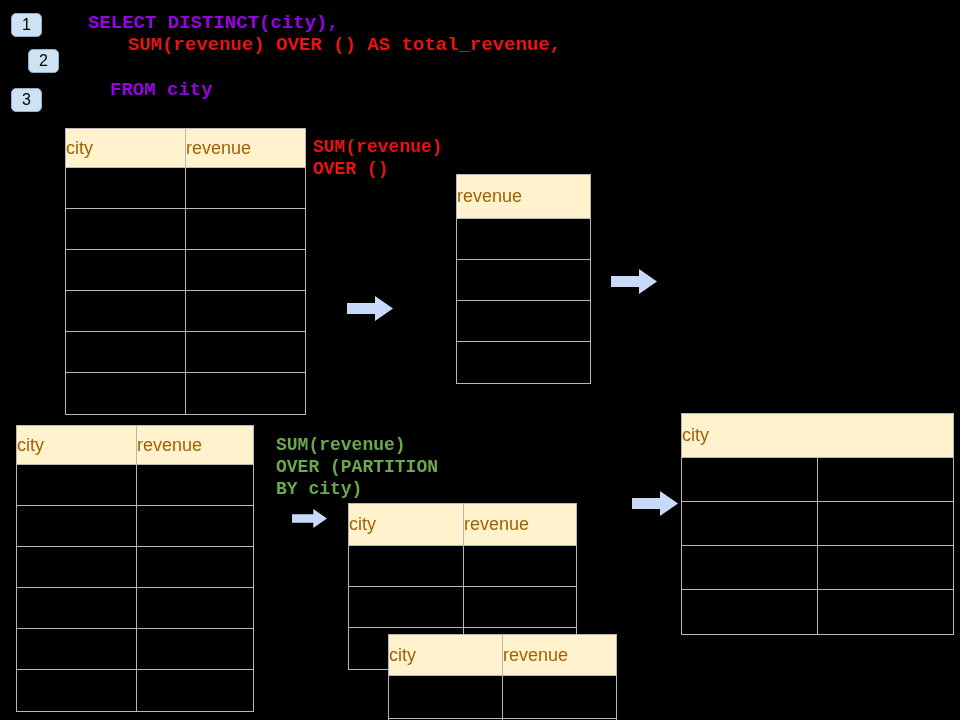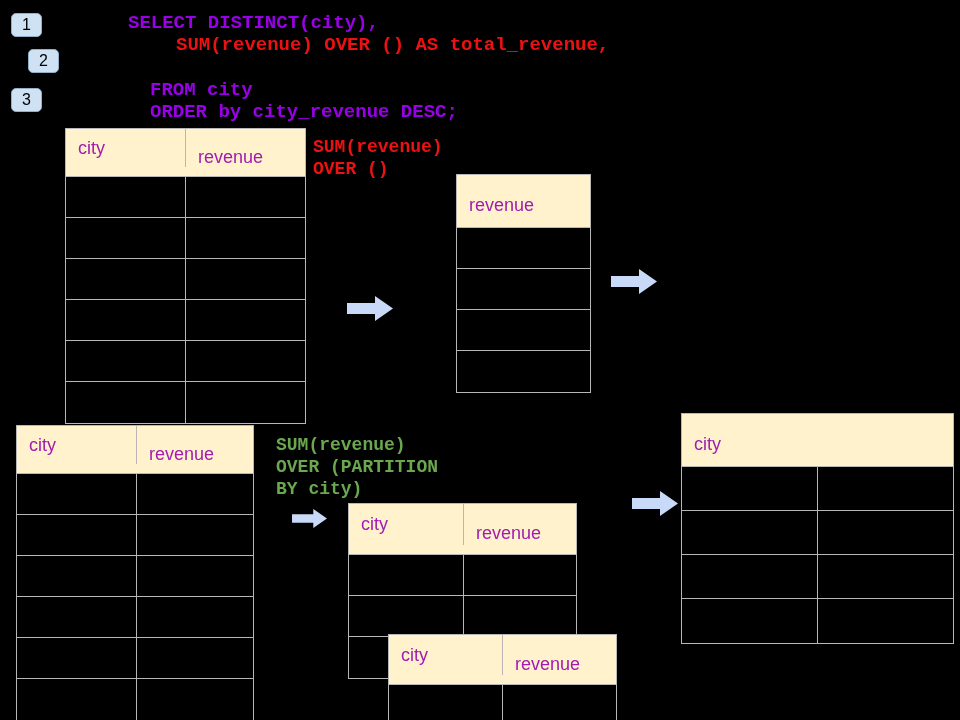--- a/index.html
+++ b/index.html
@@ -25,47 +25,47 @@
   .badge2{left:28px;top:49px;}
   .badge3{left:11px;top:88px;}
   
   .code{
     position:absolute;
     font-family:"Liberation Mono",monospace;
     font-weight:bold;
     white-space:pre;
     line-height:22px;
   }
-  .code-main{font-size:19px;margin-left:40px;}
+  .code-main{font-size:19px;}
   .c-purple{color:var(--purple,#9900e8);}
   .c-red{color:var(--red,#ee1111);}
   .c-green{color:var(--green,#6aa84f);}
   .sql-l0{left:88px;top:12px;}
-  .sql-l1{left:136px;top:34px;}
+  .sql-l1{left:128px;top:34px;}
   .sql-l2{left:133px;top:56px;}
   .sql-l3{left:110px;top:79px;}
   .sql-l4{left:110px;top:101px;}
   .note{left:753px;top:38px;font-size:16px;}
   .label-total{left:313px;top:136px;font-size:18px;}
   .label-partition{left:276px;top:434px;font-size:18px;}
   
   .tbl{
     position:absolute;
     border:1px solid var(--table_border,#b7b7b7);
     background:#000;
     box-sizing:content-box;
   }
   .thead{display:flex;background:var(--header_bg,#fff2cc);border-bottom:1px solid var(--table_border,#b7b7b7);}
   .th{
     display:flex;align-items:center;
-    padding-left:12px;box-sizing:border-box;
-    font-size:18px;color:#a21caf;
+    box-sizing:border-box;
+    font-size:18px;color:#a16207;
     border-right:1px solid var(--table_border,#b7b7b7);
   }
-  .th:last-child{border-right:none;margin-top:9px;}
+  .th:last-child{border-right:none;}
   .trow{display:flex;border-bottom:1px solid var(--table_border,#b7b7b7);box-sizing:border-box;}
   .trow:last-child{border-bottom:none;}
   .tcell{box-sizing:border-box;border-right:1px solid var(--table_border,#b7b7b7);}
   .tcell:last-child{border-right:none;}
   
   .t-source-top{left:65px;top:128px;}
   .t-source-top .th{height:38px;}
   .t-source-top .trow{height:41px;}
   .t-source-top .th:nth-child(1),.t-source-top .tcell:nth-child(1){width:120px;}
   .t-source-top .th:nth-child(2),.t-source-top .tcell:nth-child(2){width:119px;}
@@ -111,21 +111,20 @@
 
 <div id="page">
 
   <div class="badge badge1">1</div>
   <div class="badge badge2">2</div>
   <div class="badge badge3">3</div>
 
   <div class="code code-main c-purple sql-l0">SELECT DISTINCT(city),</div>
   <div class="code code-main c-red sql-l1">SUM(revenue) OVER () AS total_revenue,</div>
   <div class="code code-main c-purple sql-l3">FROM city</div>
-  <div class="code code-main c-purple sql-l4">ORDER by city_revenue DESC;</div>
 
 
   <div class="code label-total c-red">SUM(revenue)
 OVER ()</div>
   <div class="code label-partition c-green">SUM(revenue)
 OVER (PARTITION
 BY city)</div>
 
   <div class="tbl t-source-top">
     <div class="thead">

